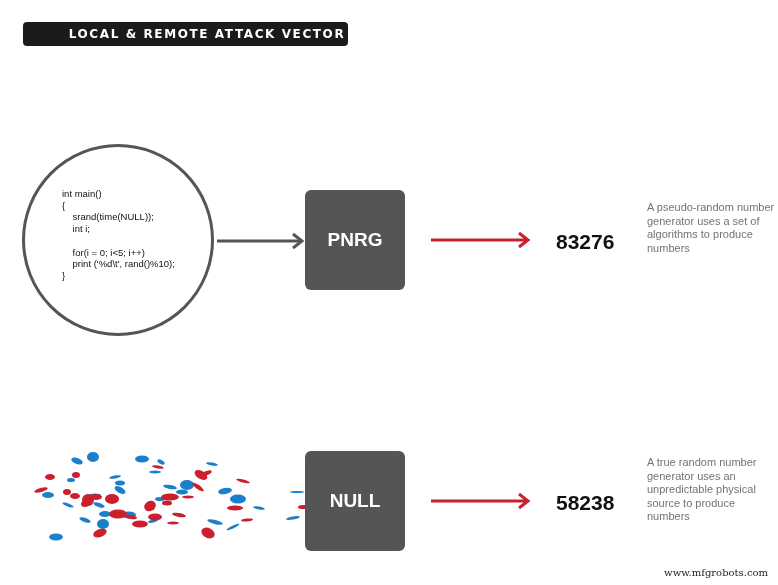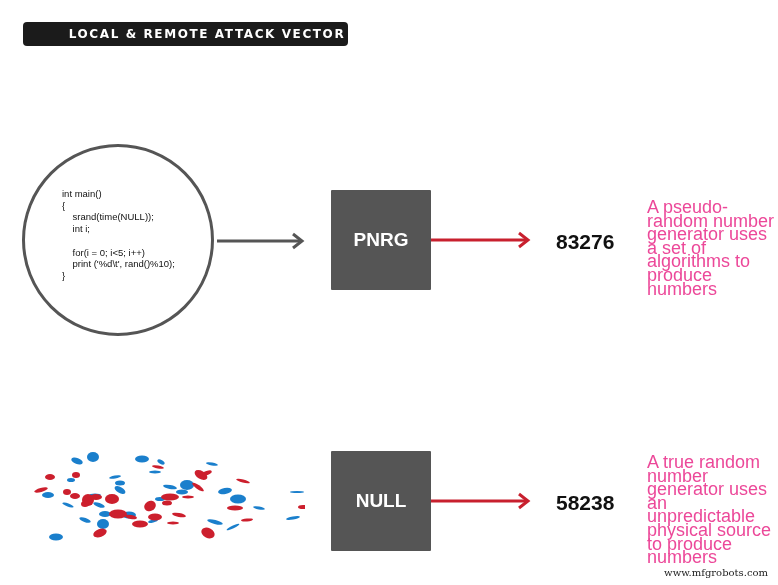--- a/index.html
+++ b/index.html
@@ -22,29 +22,29 @@
       border: 3px solid #555555; border-radius: 50%; background: #ffffff;
     }
     .code-block {
       position: absolute; left: 48px; top: 188px;
       font-size: 9.5px; line-height: 11.7px; color: #111111; white-space: pre;
       font-family: "Liberation Sans", sans-serif;
       margin-left: 14px;
     }
     .gen-box {
       position: absolute; width: 100px; height: 100px; background: #555555;
-      border-radius: 1px; display: flex; align-items: center; justify-content: center; margin-left: 26px;
+      border-radius: 6px; display: flex; align-items: center; justify-content: center;
     }
     .gen-box span { color: #ffffff; font-weight: bold; font-size: 19px; }
     .arrow { position: absolute; }
     .number {
       position: absolute; font-weight: bold; font-size: 21px; color: #111111;
     }
     .desc {
-      position: absolute; font-size: 18px; line-height: 13.6px; color: #ec4899;
+      position: absolute; font-size: 11px; line-height: 13.6px; color: #737373;
       width: 130px;
     }
     .scatter { position: absolute; left: 25px; top: 445px; width: 280px; height: 100px; }
     .watermark {
       position: absolute; right: 10px; top: 567px;
       font-family: "DejaVu Serif", serif; font-size: 10px; color: #222222; margin-left: 12px;
     }
   </style>
 </head>
 <body>

